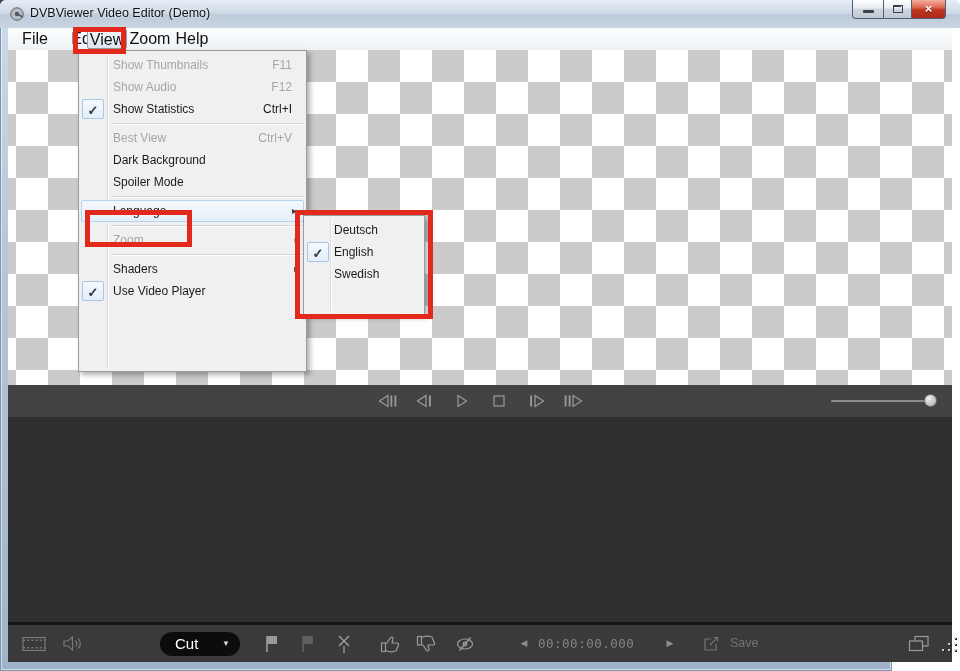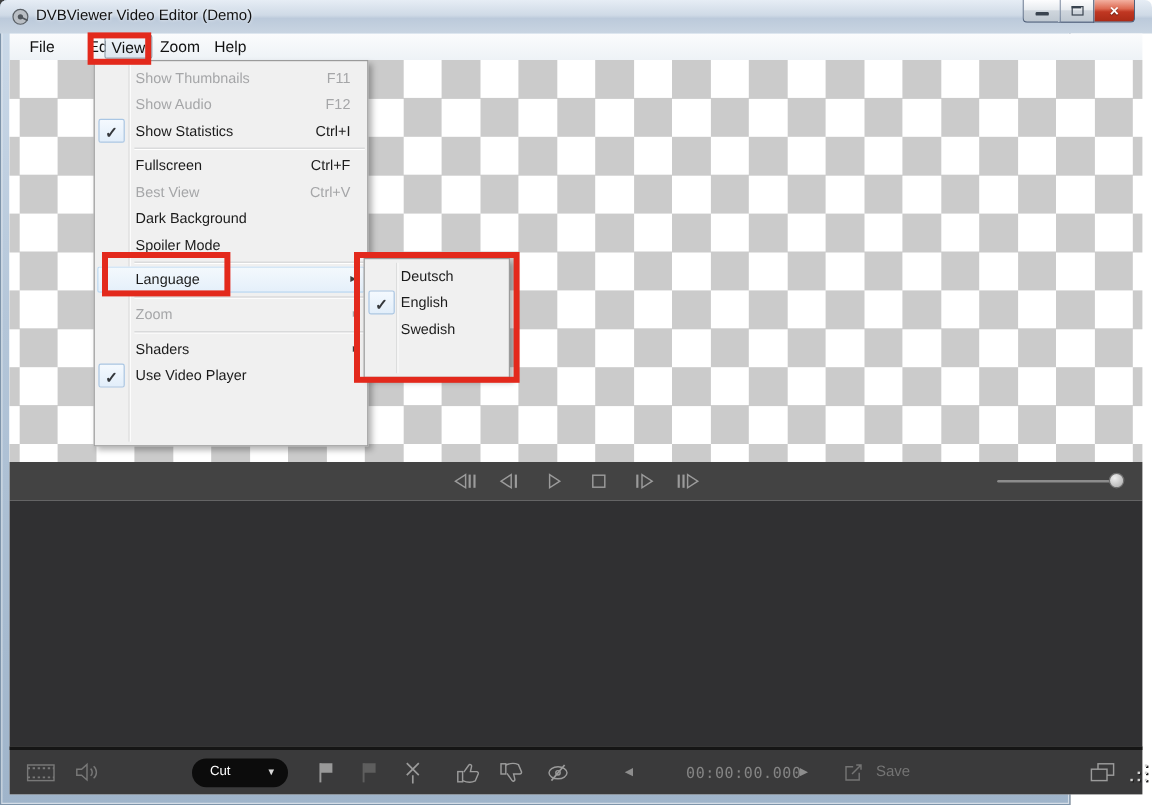--- a/index.html
+++ b/index.html
@@ -27,21 +27,21 @@
   .glyph-min { position:absolute; left:10px; bottom:5px; width:11px; height:3px; background:#3a4450; border-radius:1px; }
   .glyph-max { position:absolute; left:9px; top:5px; width:10px; height:8px; border:1px solid #3a4450; background:transparent; }
   .glyph-max::before { content:""; position:absolute; left:-1px; top:-1px; width:8px; height:2px; background:#3a4450; }
   .glyph-close { display:block; text-align:center; line-height:17px; font-size:13px; font-weight:bold; color:#fff;
     text-shadow:0 1px 1px rgba(0,0,0,.5); }
 
   
   .menubar { position:absolute; left:8px; top:28px; width:944px; height:22px;
     background:linear-gradient(180deg,#fbfcfd,#eef2f6); }
   .menu-item { position:absolute; top:1px; height:20px; line-height:20px; text-align:center;
-    font-size:13px; color:#111; }
+    font-size:16px; color:#111; }
   .menu-item.active { border:1px solid #93a1ae; border-radius:2px;
     background:linear-gradient(180deg,#f0f5fa,#dde6ef); }
 
   
   .content { position:absolute; left:8px; top:50px; width:944px; height:612px; background:#fff; }
   .checker { position:absolute; left:0; top:0; width:944px; height:335px; background-color:#fff;
     background-image:conic-gradient(#fff 0 25%, #cbcbcb 0 50%, #fff 0 75%, #cbcbcb 0);
     background-size:64px 64px; background-position:-24px 0; }
 
   .transport { position:absolute; left:0; top:335px; width:944px; height:32px; background:#434343; }
@@ -53,23 +53,23 @@
   .zoom-knob { position:absolute; right:4px; top:9px; width:13px; height:13px; border-radius:50%;
     background:radial-gradient(circle at 35% 30%, #efefef, #a8a8a8); border:1px solid #6f6f6f; }
 
   .video-area { position:absolute; left:0; top:367px; width:944px; height:205px; background:#303032; }
 
   .toolbar { position:absolute; left:0; top:572px; width:944px; height:40px; background:#3a3a3b;
     border-top:3px solid #151515; }
   .tool { position:absolute; top:0; height:37px; display:flex; align-items:center; justify-content:center; }
   .cut-select { position:absolute; left:152px; top:7px; width:80px; height:24px; background:#0c0c0c;
     border-radius:12px; color:#fff; }
-  .cut-label { position:absolute; left:15px; top:0; line-height:23px; font-size:11px; }
+  .cut-label { position:absolute; left:15px; top:0; line-height:23px; font-size:15px; }
   .cut-arrow { position:absolute; right:10px; top:0; line-height:23px; font-size:8px; color:#d8d8d8; }
-  .timecode { position:absolute; left:530px; top:0; width:130px; text-align:right; line-height:37px;
+  .timecode { position:absolute; left:530px; top:0; width:130px; text-align:left; line-height:37px;
     font-family:"DejaVu Sans Mono", monospace; font-size:12.5px; color:#848484; letter-spacing:.5px; }
   .tiny-tri { font-size:9px; color:#8d8d8d; line-height:37px; }
   .save-label { position:absolute; left:722px; top:0; width:60px; line-height:37px; font-size:12.5px; color:#747474; }
   .grip { position:absolute; left:930px; top:10px; width:20px; height:20px; }
   .grip i { position:absolute; width:2px; height:2px; background:#cfcfcf; box-shadow:1px 1px 0 #1f1f1f; }
 
   
   .popup { position:absolute; background:#f0f0f0; border:1px solid #9b9b9b;
     box-shadow:3px 3px 5px rgba(0,0,0,.3); z-index:20; }
   .view-popup { left:78px; top:50px; width:229px; height:322px; padding-top:3px; }
@@ -280,24 +280,20 @@
     <div class="mrow disabled">
       <span>Show Audio</span>
       <span class="shortcut">F12</span>
     </div>
     <div class="mrow">
       <span class="checkbox"><span class="checkmark">✓</span></span>
       <span>Show Statistics</span>
       <span class="shortcut">Ctrl+I</span>
     </div>
     <div class="msep"></div>
-    <div class="mrow">
-      <span>Fullscreen</span>
-      <span class="shortcut">Ctrl+F</span>
-    </div>
     <div class="mrow disabled">
       <span>Best View</span>
       <span class="shortcut">Ctrl+V</span>
     </div>
     <div class="mrow">
       <span>Dark Background</span>
     </div>
     <div class="mrow">
       <span>Spoiler Mode</span>
     </div>

